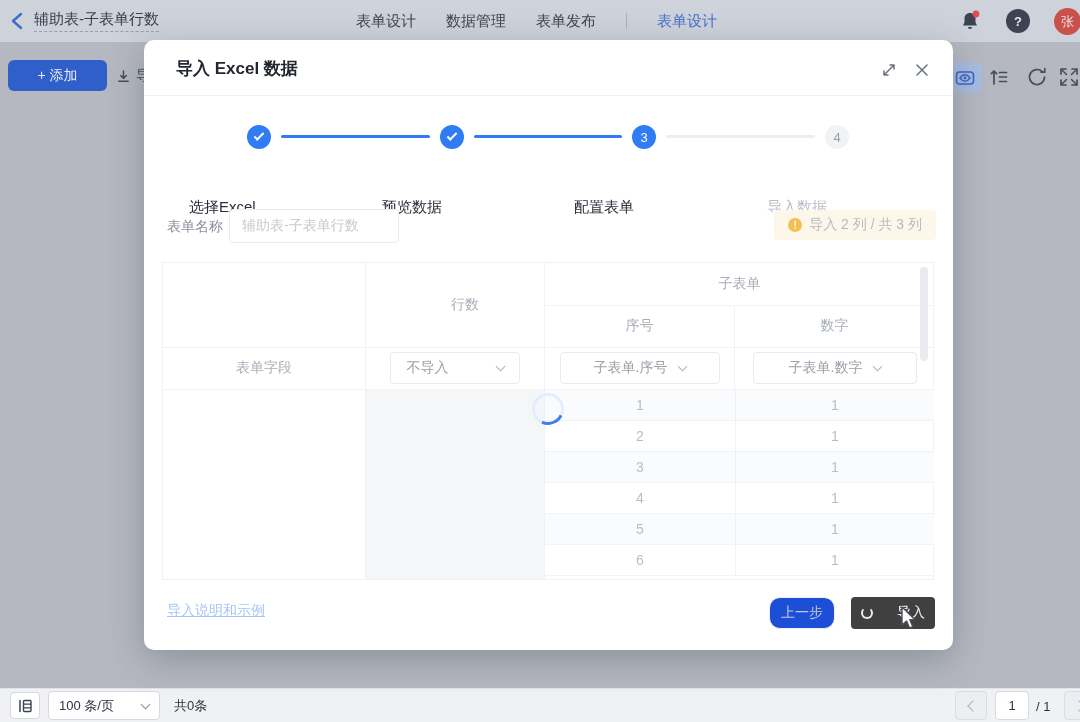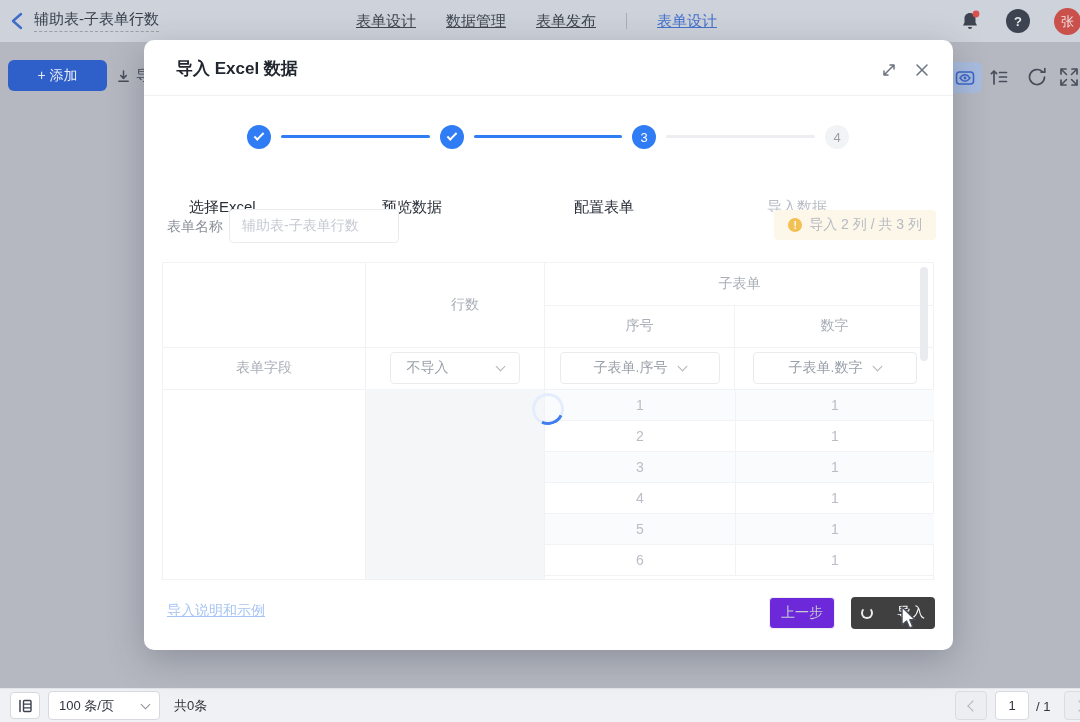--- a/index.html
+++ b/index.html
@@ -6,21 +6,21 @@
   html,body { width:1080px; height:722px; overflow:hidden; }
   body { font-family:"Liberation Sans", sans-serif; position:relative; background:#b5b8c1; }
   .abs { position:absolute; }
 
   
   .topbar { left:0; top:0; width:1080px; height:42px; background:#ced2da; z-index:1; }
   .back-btn { left:8px; top:11px; width:22px; height:20px; cursor:pointer; }
   .page-title { left:34px; top:0; height:42px; display:flex; align-items:center; font-size:15px; color:#39404e; }
   .page-title span { border-bottom:1px dashed #9aa0aa; padding-bottom:2px; }
   .topnav { left:356px; top:0; height:42px; display:flex; align-items:center; gap:30px; font-size:15px; color:#3f4651; }
-  .topnav .nav-item { cursor:pointer; white-space:nowrap;text-decoration:underline; }
+  .topnav .nav-item { cursor:pointer; white-space:nowrap; }
   .topnav .nav-item.active { color:#4472cd; }
   .topnav .nav-divider { width:1px; height:16px; background:#aab0ba; }
   .bell-wrap { left:958px; top:9px; width:24px; height:24px; }
   .qmark { left:1006px; top:9px; width:24px; height:24px; border-radius:50%; background:#3d4350; color:#e6e8ec; font-size:13px; font-weight:bold; display:flex; align-items:center; justify-content:center; }
   .avatar { left:1054px; top:8px; width:27px; height:27px; border-radius:50%; background:#c9504b; color:#f0e2e1; font-size:13px; display:flex; align-items:center; justify-content:center; }
 
   
   .add-btn { left:8px; top:60px; width:99px; height:31px; background:#2f5fc9; border-radius:6px; color:#e8ecf5; font-size:14px; display:flex; align-items:center; justify-content:center; gap:6px; z-index:1; }
   .export-frag { left:116px; top:66px; width:60px; height:20px; display:flex; align-items:center; gap:5px; color:#474d5a; font-size:14px; z-index:1; white-space:nowrap; overflow:hidden; }
   .tool-icon { z-index:1; }
@@ -73,21 +73,21 @@
   .data-row { position:absolute; left:382px; width:389px; height:31px; display:flex; }
   .data-row.odd { background:#fafbfc; }
   .data-row .cell-seq { width:190px; display:flex; align-items:center; justify-content:center; font-size:14px; color:#b9bec6; }
   .data-row .cell-num { width:199px; display:flex; align-items:center; justify-content:center; font-size:14px; color:#b9bec6; border-left:1px solid #f0f2f5; }
   .data-row { border-bottom:1px solid #f2f3f6; }
   .scroll-thumb { position:absolute; left:757px; top:4px; width:8px; height:94px; border-radius:4px; background:#e9ebee; }
   .spinner { position:absolute; left:369px; top:130px; width:32px; height:32px; border-radius:50%; border:3px solid #e3edfd; border-bottom-color:#3f7df0; transform:rotate(-20deg); background:transparent; }
 
   
   .help-link { left:23px; top:562px; font-size:14px; color:#a6c4f3; text-decoration:underline; cursor:pointer; }
-  .btn-prev { left:625px; top:557px; width:66px; height:32px; background:#6d28d9; border:1px solid #eef0f3; border-radius:4px; color:#c5c9d0; font-size:14px; display:flex; align-items:center; justify-content:center; }
+  .btn-prev { left:625px; top:557px; width:66px; height:32px; background:#1d4ed8; border:1px solid #eef0f3; border-radius:11px; color:#c5c9d0; font-size:14px; display:flex; align-items:center; justify-content:center; }
   .btn-submit { left:707px; top:557px; width:84px; height:32px; background:#404040; border:none; border-radius:4px; color:#fdfdfe; font-size:14px; display:flex; align-items:center; justify-content:center; gap:24px; }
   .btn-ring { width:12px; height:12px; border-radius:50%; border:2px solid rgba(255,255,255,.9); border-top-color:transparent; }
 
   .cursor { left:898px; top:606px; z-index:50; }
 </style>
 </head>
 <body>
 
 <div class="abs topbar">
   <svg class="abs back-btn" viewBox="0 0 22 20">

